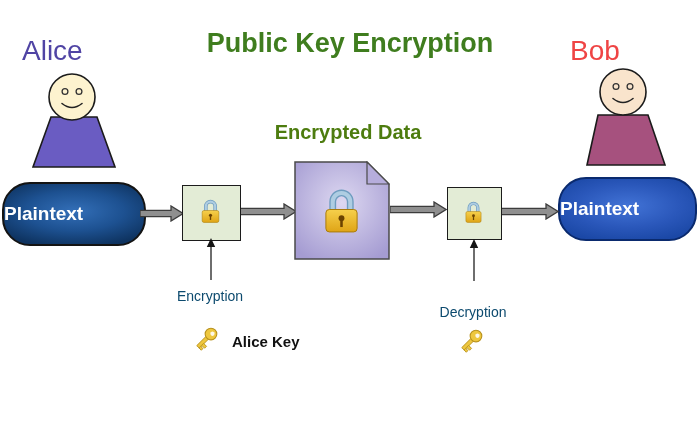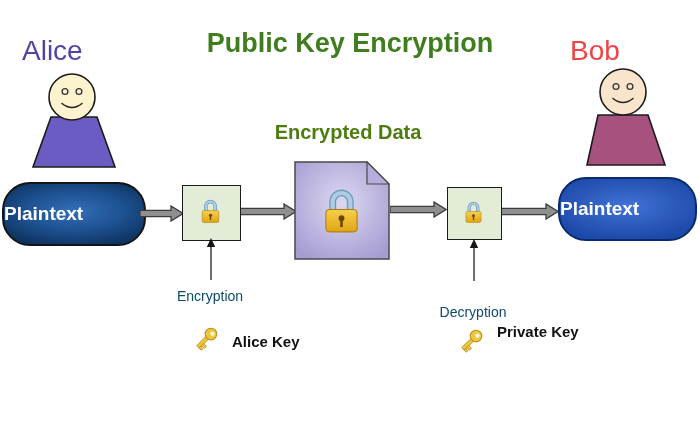--- a/index.html
+++ b/index.html
@@ -164,16 +164,15 @@
       <rect x="15" y="13.5" width="4" height="15" fill="#eec73e" stroke="#b8911c" stroke-width="1"></rect>
       <rect x="18.5" y="21.5" width="4.6" height="3" fill="#eec73e" stroke="#b8911c" stroke-width="0.9"></rect>
       <rect x="18.5" y="26" width="3.6" height="2.6" fill="#eec73e" stroke="#b8911c" stroke-width="0.9"></rect>
       <circle cx="17" cy="8.5" r="6.4" fill="#eec73e" stroke="#b8911c" stroke-width="1.2"></circle>
       <circle cx="18" cy="7.2" r="2.3" fill="#fdf8ea"></circle>
     </g>
   </svg>
 
   <div class="abs key-label pub-key-label">Alice Key</div>
   <div class="abs key-label priv-key-label">
-    <div>Private Key</div>
   </div>
 
 </div>
 
 </body></html>

